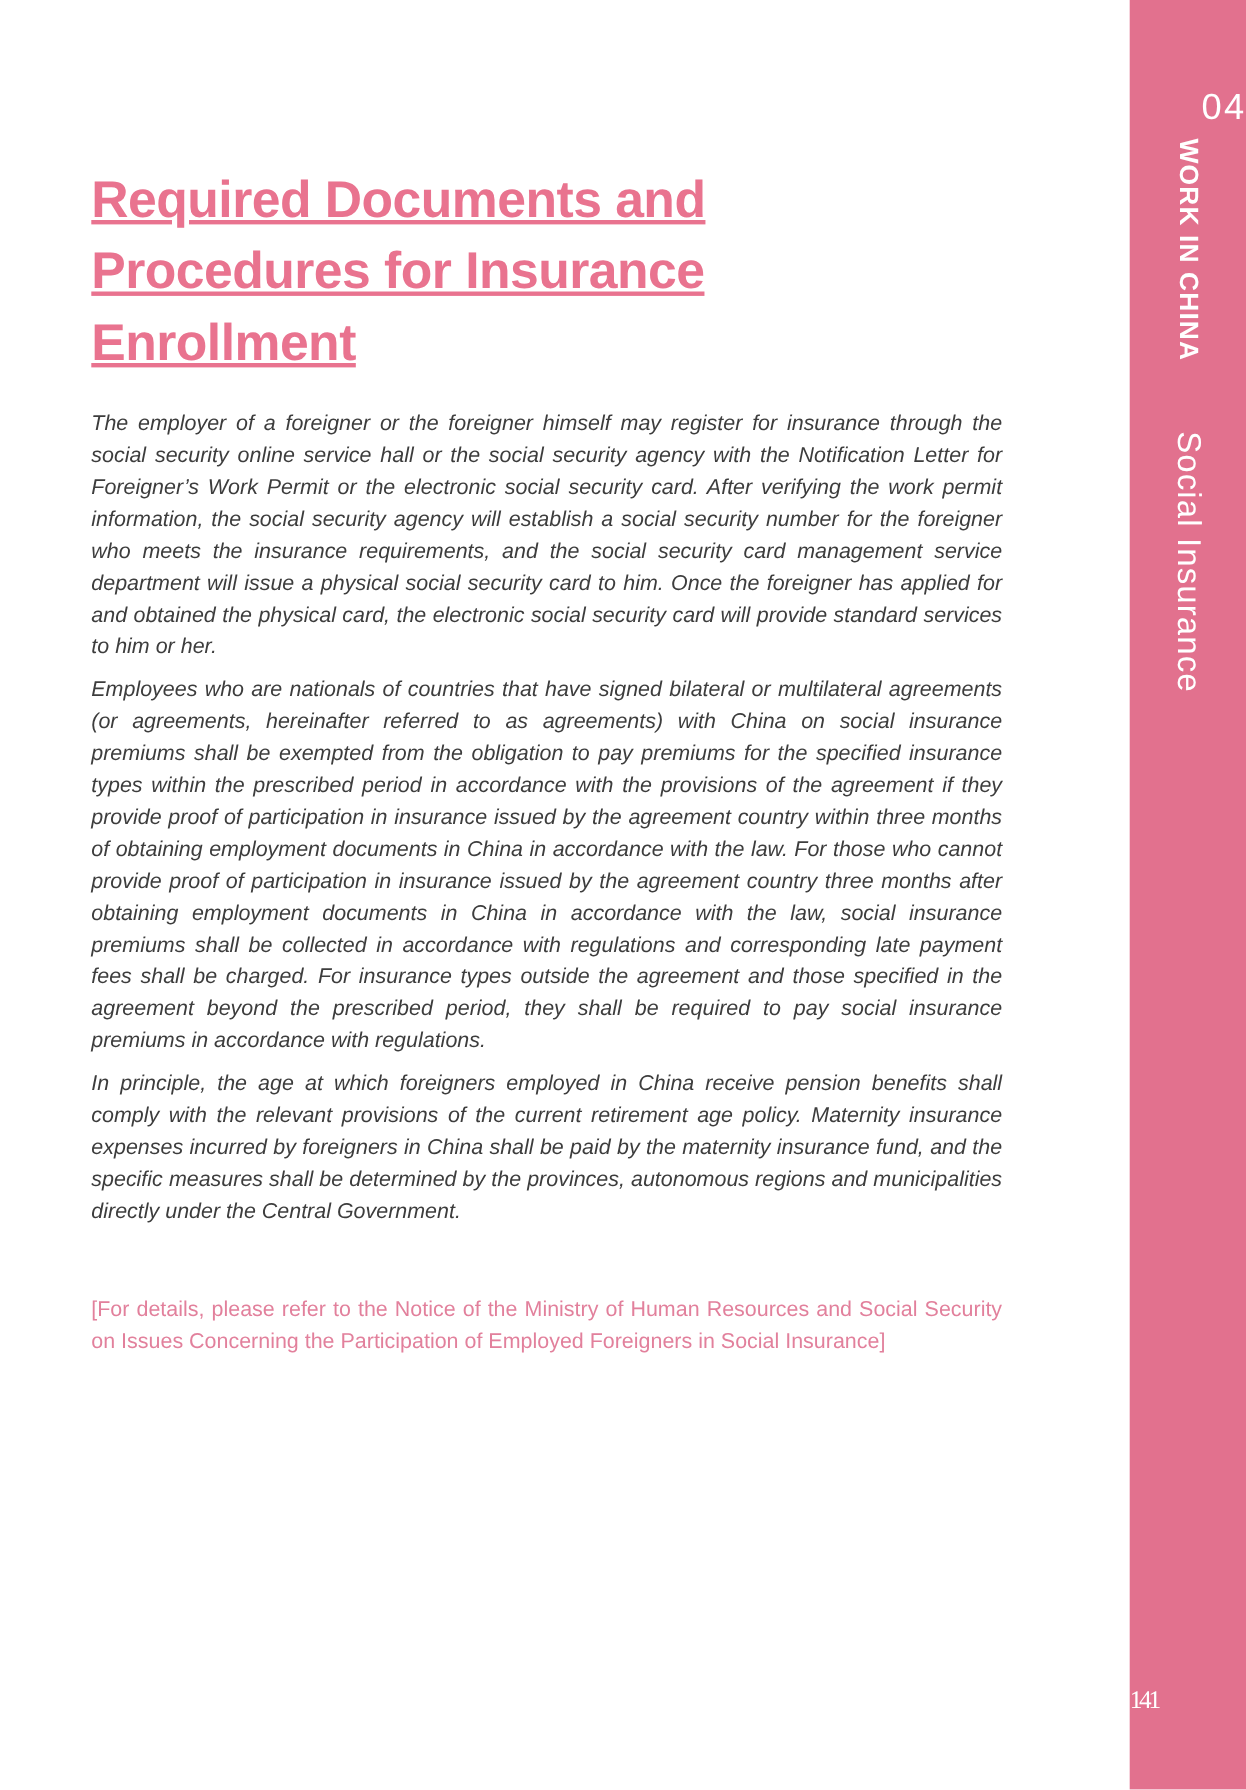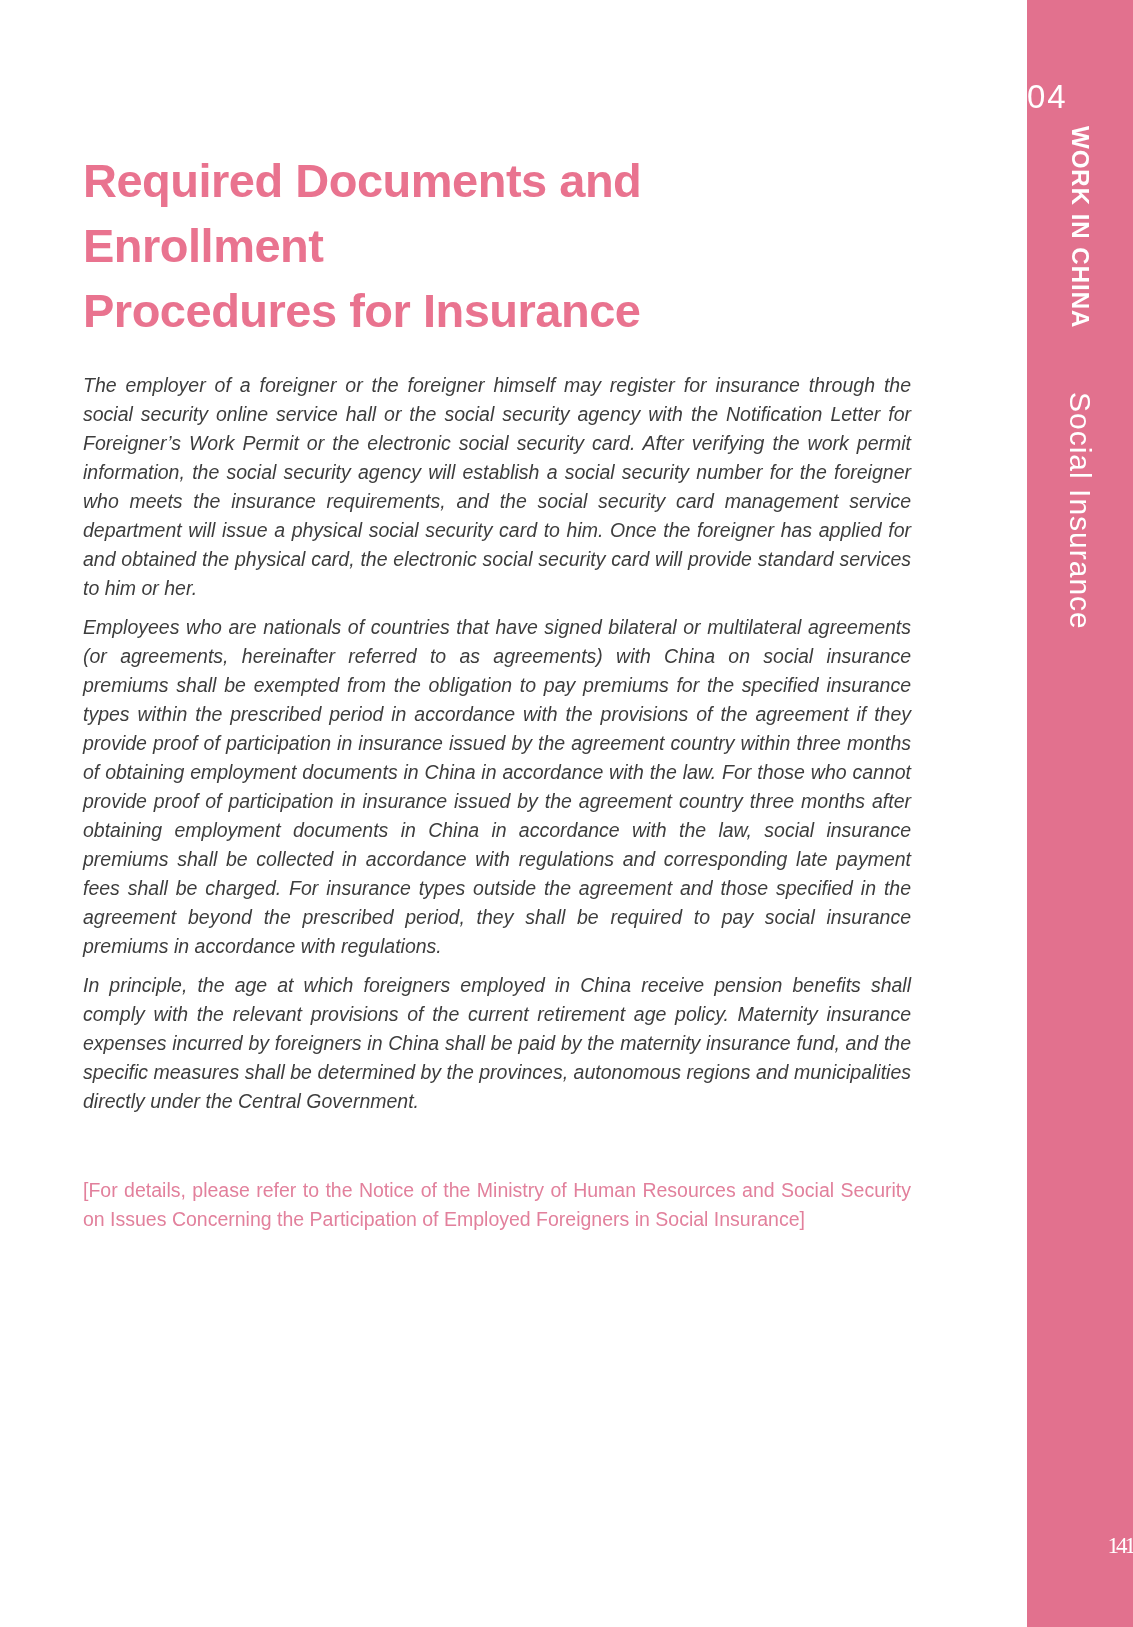--- a/index.html
+++ b/index.html
@@ -23,21 +23,21 @@
     right: 0;
     width: 106px;
     height: 100%;
     background: var(--sidebar-bg, #e2718e);
   }
   .chapter-number {
     position: absolute;
     top: 78px;
     left: 0;
     width: 100%;
-    text-align: left;
+    text-align: right;
     color: #ffffff;
     font-size: 33px;
     font-weight: 400;
     letter-spacing: 2px;
   }
   .vertical-label {
     position: absolute;
     left: 50%;
     transform: translateX(-50%);
     writing-mode: vertical-rl;
@@ -54,21 +54,21 @@
     top: 392px;
     font-size: 30px;
     font-weight: 400;
     letter-spacing: 1px;
   }
   .page-number {
     position: absolute;
     bottom: 68px;
     left: 0;
     width: 100%;
-    text-align: right;
+    text-align: left;
     color: #ffffff;
     font-family: "Liberation Serif", "DejaVu Serif", serif;
     font-size: 23px;
     letter-spacing: -3px;
   }
 
   
   .content {
     position: absolute;
     left: 83px;
@@ -78,20 +78,21 @@
   .title {
     color: var(--heading-color, #e9738f);
     font-size: 47px;
     line-height: 65px;
     font-weight: 700;
     letter-spacing: -0.5px;
     margin: 0 0 28px 0;
   }
   .title .title-line {
     display: block;
+    text-decoration: underline;
   }
   .body-paragraph {
     color: var(--body-color, #3d3d3d);
     font-size: 19.5px;
     line-height: 29px;
     text-align: justify;
     margin: 0 0 10px 0;
     font-style: italic;
   }
   .ref-note {
@@ -103,22 +104,22 @@
   }
 </style>
 </head>
 <body>
 
 <div class="page">
 
   <div class="content">
     <h1 class="title">
       <span class="title-line">Required Documents and</span>
+      <span class="title-line">Procedures for Insurance</span>
       <span class="title-line">Enrollment</span>
-      <span class="title-line">Procedures for Insurance</span>
     </h1>
 
     <p class="body-paragraph">The employer of a foreigner or the foreigner himself may register for insurance through the social security online service hall or the social security agency with the Notification Letter for Foreigner’s Work Permit or the electronic social security card. After verifying the work permit information, the social security agency will establish a social security number for the foreigner who meets the insurance requirements, and the social security card management service department will issue a physical social security card to him. Once the foreigner has applied for and obtained the physical card, the electronic social security card will provide standard services to him or her.</p>
     <p class="body-paragraph">Employees who are nationals of countries that have signed bilateral or multilateral agreements (or agreements, hereinafter referred to as agreements) with China on social insurance premiums shall be exempted from the obligation to pay premiums for the specified insurance types within the prescribed period in accordance with the provisions of the agreement if they provide proof of participation in insurance issued by the agreement country within three months of obtaining employment documents in China in accordance with the law. For those who cannot provide proof of participation in insurance issued by the agreement country three months after obtaining employment documents in China in accordance with the law, social insurance premiums shall be collected in accordance with regulations and corresponding late payment fees shall be charged. For insurance types outside the agreement and those specified in the agreement beyond the prescribed period, they shall be required to pay social insurance premiums in accordance with regulations.</p>
     <p class="body-paragraph">In principle, the age at which foreigners employed in China receive pension benefits shall comply with the relevant provisions of the current retirement age policy. Maternity insurance expenses incurred by foreigners in China shall be paid by the maternity insurance fund, and the specific measures shall be determined by the provinces, autonomous regions and municipalities directly under the Central Government.</p>
 
     <p class="ref-note">[For details, please refer to the Notice of the Ministry of Human Resources and Social Security on Issues Concerning the Participation of Employed Foreigners in Social Insurance]</p>
   </div>
 
   <div class="sidebar">

